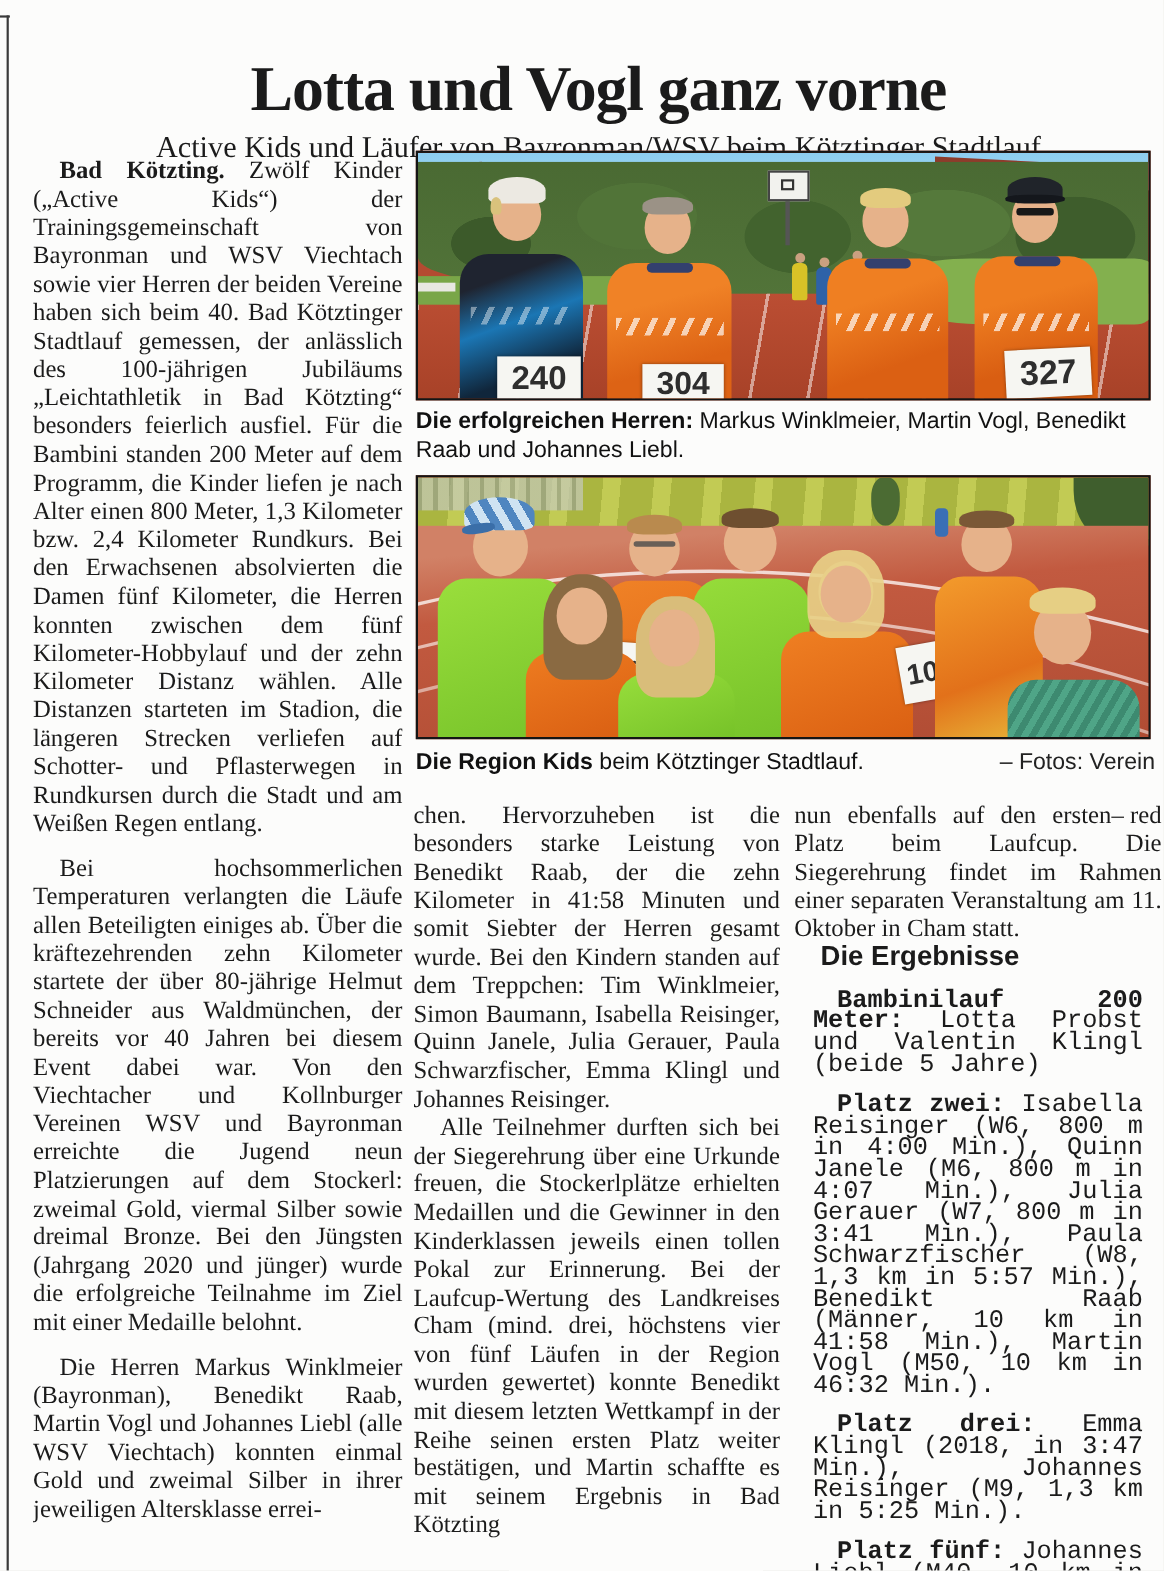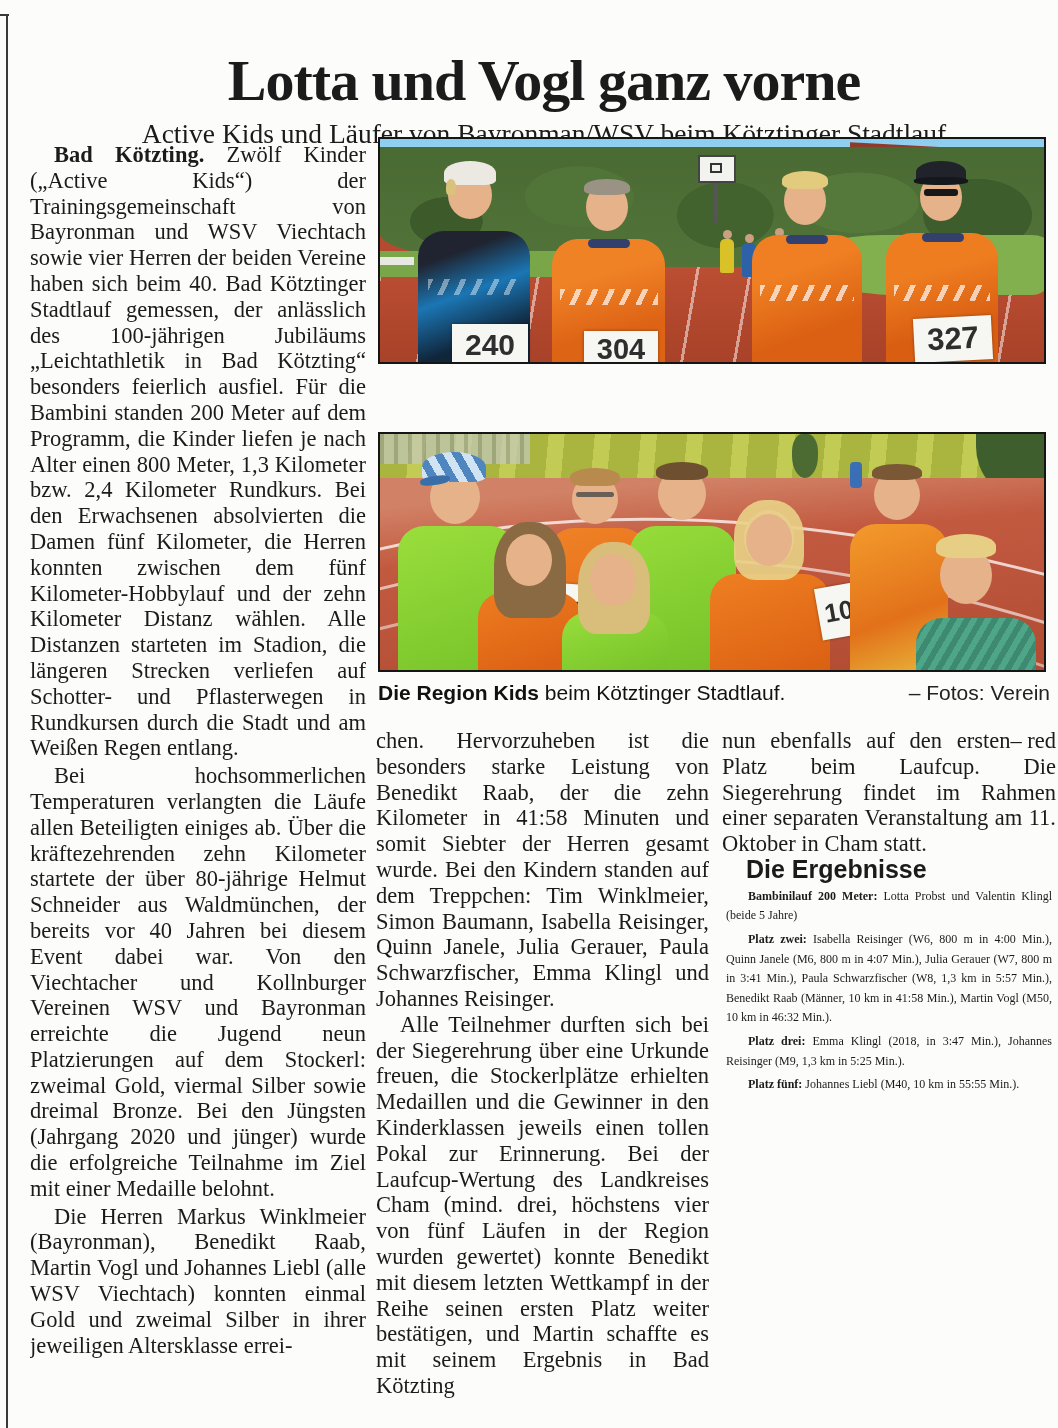--- a/index.html
+++ b/index.html
@@ -11,31 +11,31 @@
 
   .headline{position:absolute;left:40px;right:10px;top:10px;text-align:center;
             font-size:58px;font-weight:bold;letter-spacing:-1px;line-height:1.1;}
   .subheadline{position:absolute;left:40px;right:10px;top:90px;text-align:center;
             font-size:27.5px;font-weight:normal;letter-spacing:0;margin-top:28px;}
 
   .col{position:absolute;text-align:justify;font-size:22.5px;line-height:25.8px;
        hyphens:auto;-webkit-hyphens:auto;overflow:hidden;}
   .col p{margin:0;text-indent:24px;}
   .col p.cont{text-indent:0;}
-  .col p.gap{margin-top:2px;}
+  .col p.gap{margin-top:15px;}
   .lead{font-weight:bold;}
   .col-left{left:30px;top:142px;width:336px;height:1286px;}
   .col-mid{left:376px;top:728px;width:333px;height:700px;}
   .col-right{left:722px;top:728px;width:334px;height:700px;}
 
   .byline{float:right;font-weight:normal;}
 
   .results-heading{font-family:"Liberation Sans", sans-serif;font-size:25px;font-weight:bold;
        margin:34px 0 16px 0;text-indent:0;text-align:left;}
-  .results p{margin:4px;text-indent:22px;font-size:12px;line-height:19.6px;}
+  .results p{margin:17px;text-indent:22px;font-size:23px;line-height:19.6px;font-family:Liberation Mono, monospace;}
 
   
   .photo{position:absolute;left:378px;width:668px;border:2px solid #151515;overflow:hidden;
          background:#b44b31;}
   .photo1{top:137px;height:227px;}
   .photo2{top:432px;height:240px;}
   .caption{position:absolute;left:378px;width:672px;font-family:"Liberation Sans", sans-serif;
          font-size:21px;line-height:26px;text-align:left;color:#111;}
   .caption1{top:370px;height:56px;}
   .caption2{top:680px;height:30px;display:flex;justify-content:space-between;}
@@ -172,20 +172,23 @@
       <div class="collar" style="left:542px;top:94px;width:42px;" data-name="collar"></div>
       <div class="chev" style="left:514px;top:146px;width:96px;" data-name="shirt-pattern"></div>
       <div class="head" style="left:540px;top:34px;width:42px;height:48px;" data-name="head"></div>
       <div class="cap" style="left:536px;top:22px;width:50px;height:22px;background:#20242a;" data-name="black-cap"></div>
       <div class="brim" style="left:534px;top:38px;width:54px;height:8px;background:#14171c;" data-name="cap-brim"></div>
       <div class="shades" style="left:544px;top:50px;width:34px;" data-name="sunglasses"></div>
       <div class="bib" style="left:534px;top:178px;width:78px;height:44px;font-size:31px;transform:rotate(-3deg);" data-name="race-bib">327</div>
     </div>
   </div>
 
+  <div class="caption caption1" data-name="photo1-caption">
+    <span class="cap-lead" data-name="caption-lead">Die erfolgreichen Herren:</span><span data-name="caption-text"> Markus Winklmeier, Martin Vogl, Benedikt Raab und Johannes Liebl.</span>
+  </div>
 
   <div class="photo photo2" data-name="photo-active-kids">
     <div class="grass2" data-name="grass-field"></div>
     <div class="fence" data-name="fence"></div>
     <div class="tree-thin" data-name="small-tree"></div>
     <div class="trees2" data-name="trees"></div>
     <div style="position:absolute;left:0;top:44px;right:0;bottom:0;background:linear-gradient(175deg,#d18166 0 30px,#c25a40 90px,#b04c33 100%);" data-name="running-track"></div>
     <svg class="lane-svg" viewBox="0 0 668 210" data-name="lane-lines">
       <path d="M -20 90 Q 300 8 700 120" stroke="rgba(255,255,255,.75)" stroke-width="3" fill="none"></path>
       <path d="M -20 130 Q 310 40 700 170" stroke="rgba(255,255,255,.6)" stroke-width="3" fill="none"></path>

